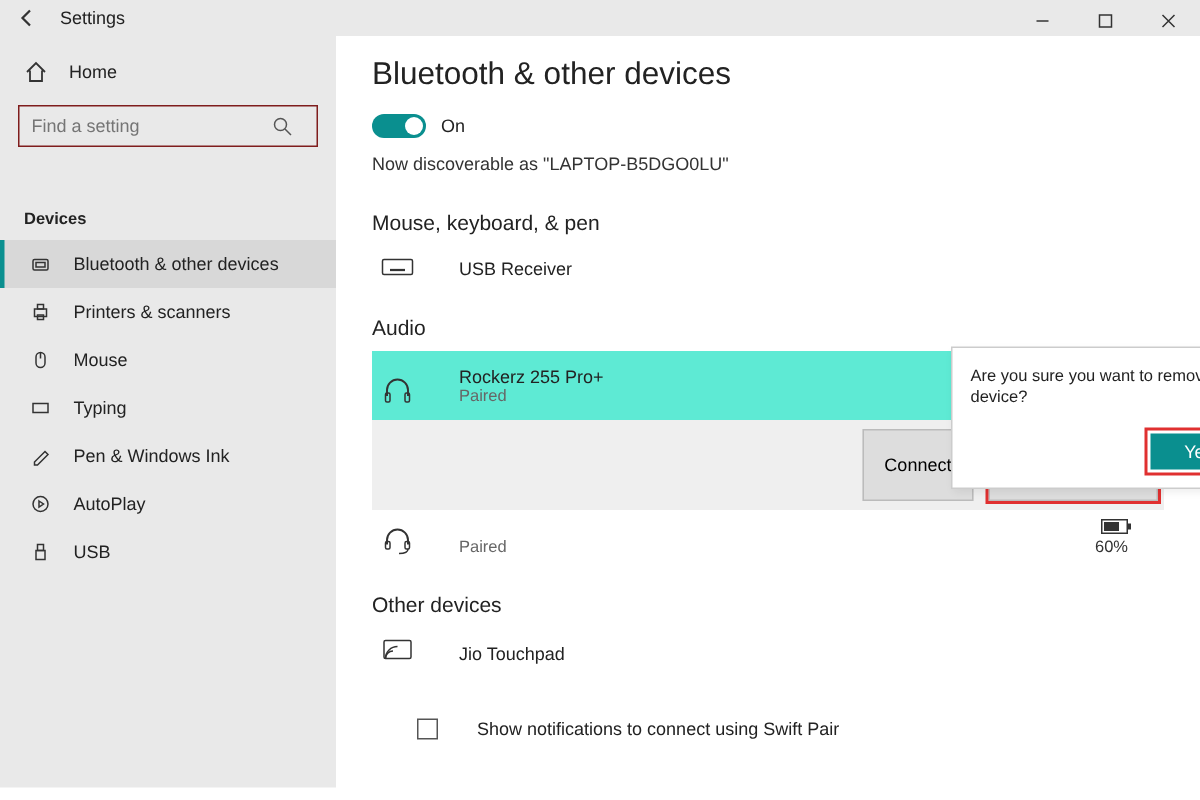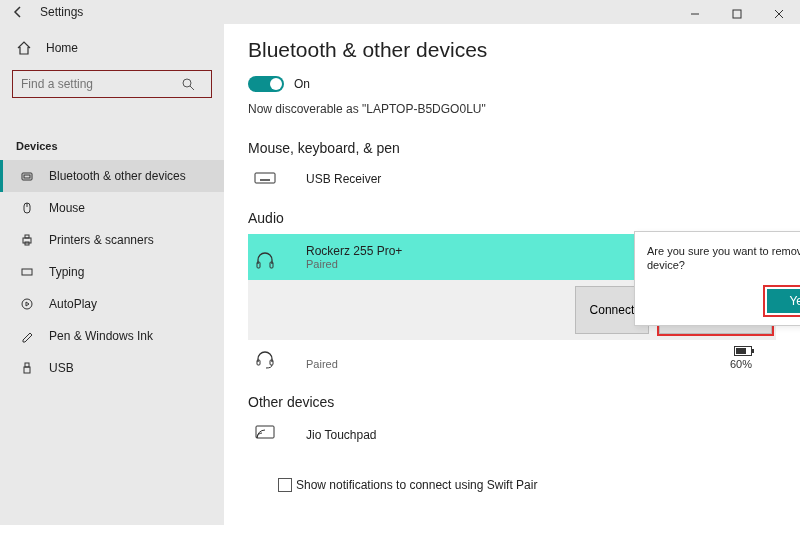--- a/index.html
+++ b/index.html
@@ -31,21 +31,21 @@
     .device-info { flex: 1; }
     .device-name { font-size: 12px; }
     .device-sub { font-size: 11px; color: #666; }
     .device-right { font-size: 11px; color: #333; text-align: right; margin-right: 20px; }
     .action-row { display: flex; justify-content: flex-end; gap: 10px; padding: 6px 4px; background: #efefef; }
     .btn { border: 1px solid #bbb; background: #ddd; padding: 16px 14px; font-size: 12px; }
     .btn.hl { outline: 2px solid #e03030; outline-offset: 0; }
     .popup { position: absolute; left: 410px; top: 207px; width: 210px; border: 1px solid #ccc; background: #fff; padding: 12px; box-shadow: 2px 2px 6px rgba(0,0,0,0.08); }
     .popup-text { font-size: 11px; margin-bottom: 16px; line-height: 1.3; }
     .popup-btn { background: #0a8f8f; color: #fff; border: none; padding: 5px 22px; font-size: 12px; float: right; outline: 2px solid #e03030; outline-offset: 2px; }
-    .chk-row { display: flex; align-items: center; gap: 4px; margin-top: 14px; margin-left: 30px;}
+    .chk-row { display: flex; align-items: center; gap: 26px; margin-top: 14px; margin-left: 30px;}
     .chk { width: 14px; height: 14px; border: 1px solid #555; }
     svg { display: block; }
     .battery { width: 18px; height: 10px; border: 1px solid #333; position: relative; display: inline-block; }
     .battery::after { content:''; position: absolute; right:-3px; top:2px; width:2px; height:4px; background:#333; }
     .battery .fill { position: absolute; left:1px; top:1px; bottom:1px; width:60%; background:#333; }
   </style>
 </head>
 <body>
 
 <div class="titlebar">
@@ -99,64 +99,64 @@
           <svg width="14" height="14" viewBox="0 0 14 14">
             <rect x="2" y="4" width="10" height="7" rx="1" stroke="#333" fill="none"></rect>
             <rect x="4" y="6" width="6" height="3" stroke="#333" fill="none"></rect>
           </svg>
         </span>
       <span>Bluetooth &amp; other devices</span>
     </div>
     <div class="nav-item">
       <span class="ico">
           <svg width="14" height="14" viewBox="0 0 14 14">
-            <rect x="4" y="2" width="6" height="10" rx="3" stroke="#333" fill="none"></rect>
-            <line x1="7" y1="2" x2="7" y2="6" stroke="#333"></line>
-          </svg>
-        </span>
-      <span>Mouse</span>
-    </div>
-    <div class="nav-item">
-      <span class="ico">
-          <svg width="14" height="14" viewBox="0 0 14 14">
             <rect x="3" y="5" width="8" height="5" stroke="#333" fill="none"></rect>
             <rect x="5" y="2" width="4" height="3" stroke="#333" fill="none"></rect>
             <rect x="5" y="9" width="4" height="3" stroke="#333" fill="none"></rect>
           </svg>
         </span>
       <span>Printers &amp; scanners</span>
+    </div>
+    <div class="nav-item">
+      <span class="ico">
+          <svg width="14" height="14" viewBox="0 0 14 14">
+            <rect x="4" y="2" width="6" height="10" rx="3" stroke="#333" fill="none"></rect>
+            <line x1="7" y1="2" x2="7" y2="6" stroke="#333"></line>
+          </svg>
+        </span>
+      <span>Mouse</span>
     </div>
     <div class="nav-item">
       <span class="ico">
           <svg width="14" height="14" viewBox="0 0 14 14">
             <rect x="2" y="4" width="10" height="6" stroke="#333" fill="none"></rect>
             <line x1="4" y1="6" x2="4" y2="6" stroke="#333" stroke-width="2"></line>
             <line x1="6" y1="6" x2="6" y2="6" stroke="#333" stroke-width="2"></line>
             <line x1="8" y1="6" x2="8" y2="6" stroke="#333" stroke-width="2"></line>
             <line x1="10" y1="6" x2="10" y2="6" stroke="#333" stroke-width="2"></line>
           </svg>
         </span>
       <span>Typing</span>
     </div>
     <div class="nav-item">
       <span class="ico">
           <svg width="14" height="14" viewBox="0 0 14 14">
+            <path d="M3 11 L10 4 L12 6 L5 13 L3 13 Z" stroke="#333" fill="none"></path>
+          </svg>
+        </span>
+      <span>Pen &amp; Windows Ink</span>
+    </div>
+    <div class="nav-item">
+      <span class="ico">
+          <svg width="14" height="14" viewBox="0 0 14 14">
             <circle cx="7" cy="7" r="5" stroke="#333" fill="none"></circle>
             <path d="M6 5 L9 7 L6 9 Z" stroke="#333" fill="none"></path>
           </svg>
         </span>
       <span>AutoPlay</span>
-    </div>
-    <div class="nav-item">
-      <span class="ico">
-          <svg width="14" height="14" viewBox="0 0 14 14">
-            <path d="M3 11 L10 4 L12 6 L5 13 L3 13 Z" stroke="#333" fill="none"></path>
-          </svg>
-        </span>
-      <span>Pen &amp; Windows Ink</span>
     </div>
     <div class="nav-item">
       <span class="ico">
           <svg width="14" height="14" viewBox="0 0 14 14">
             <rect x="5" y="2" width="4" height="4" stroke="#333" fill="none"></rect>
             <rect x="4" y="6" width="6" height="6" stroke="#333" fill="none"></rect>
           </svg>
         </span>
       <span>USB</span>
     </div>

